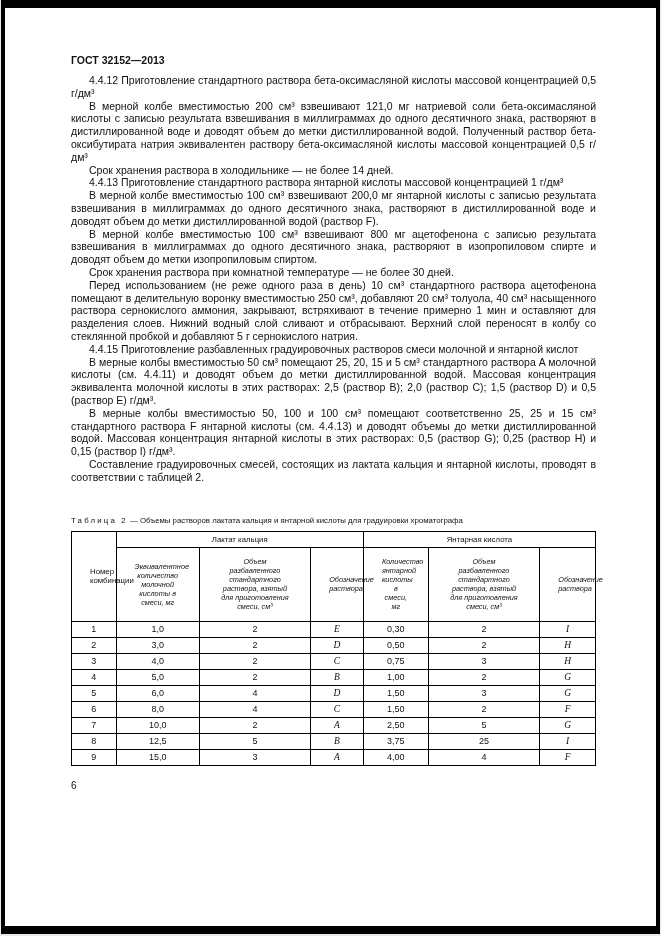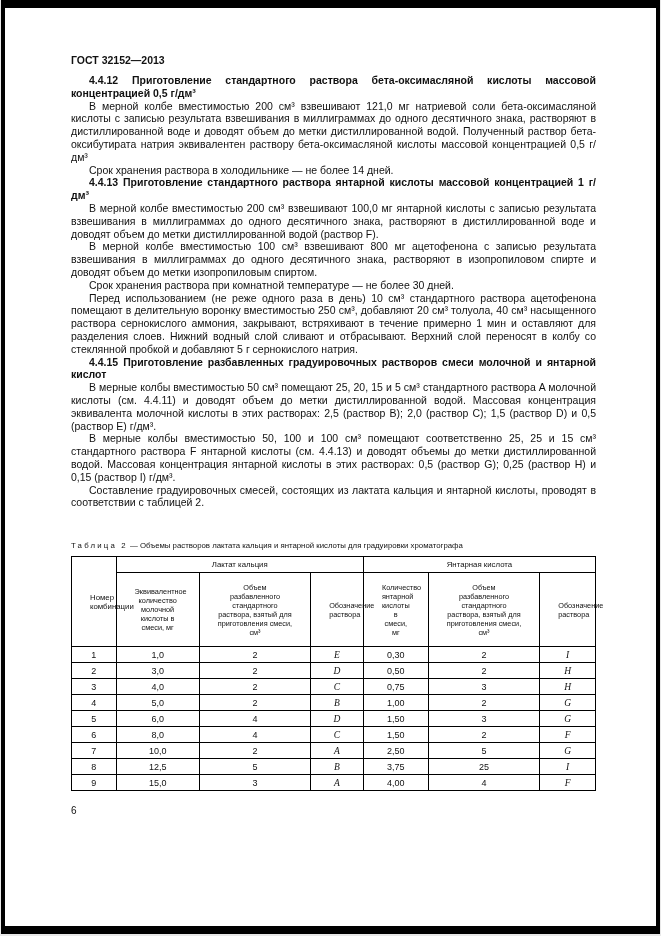--- a/index.html
+++ b/index.html
@@ -28,21 +28,21 @@
     font-weight:bold;
     font-size:10.5px;
     margin-bottom:8px;
   }
   .content p {
     font-size:10.5px;
     line-height:12.8px;
     text-align:justify;
     text-indent:18px;
   }
-  .content p.heading { font-weight:bold; }
+  .content p.heading { font-weight:normal; }
   .table-caption {
     margin-top:32px;
     font-size:7.8px;
     color:#111;
   }
   .cap-label { letter-spacing:2.2px; }
   table.cal-table {
     width:100%;
     border-collapse:collapse;
     table-layout:fixed;
@@ -56,21 +56,21 @@
   table.cal-table thead th {
     font-size:7.3px;
     line-height:9px;
     text-align:center;
     padding:3px 18px;
   }
   table.cal-table thead tr.group-row th {
     height:16px;
     font-size:7.8px;
   }
-  table.cal-table thead tr.head-row th { height:74px; }
+  table.cal-table thead tr.head-row th { height:74px;font-style:italic; }
   table.cal-table tbody td {
     font-size:9px;
     text-align:center;
     height:16px;
     padding:2px;
   }
   table.cal-table tbody td.sol {
     font-style:italic;
     font-family:"Liberation Serif", serif;
     font-size:9.5px;
@@ -91,21 +91,21 @@
     <div class="content">
 
         <p class="heading">4.4.12 Приготовление стандартного раствора бета-оксимасляной кислоты массовой концентрацией 0,5 г/дм³</p>
 
         <p class="body">В мерной колбе вместимостью 200 см³ взвешивают 121,0 мг натриевой соли бета-оксимасляной кислоты с записью результата взвешивания в миллиграммах до одного десятичного знака, растворяют в дистиллированной воде и доводят объем до метки дистиллированной водой. Полученный раствор бета-оксибутирата натрия эквивалентен раствору бета-оксимасляной кислоты массовой концентрацией 0,5 г/дм³</p>
 
         <p class="body">Срок хранения раствора в холодильнике — не более 14 дней.</p>
 
         <p class="heading">4.4.13 Приготовление стандартного раствора янтарной кислоты массовой концентрацией 1 г/дм³</p>
 
-        <p class="body">В мерной колбе вместимостью 200 см³ взвешивают 100,0 мг янтарной кислоты с записью результата взвешивания в миллиграммах до одного десятичного знака, растворяют в дистиллированной воде и доводят объем до метки дистиллированной водой (раствор F).</p>
+        <p class="body">В мерной колбе вместимостью 100 см³ взвешивают 200,0 мг янтарной кислоты с записью результата взвешивания в миллиграммах до одного десятичного знака, растворяют в дистиллированной воде и доводят объем до метки дистиллированной водой (раствор F).</p>
 
 
 
         <p class="body">В мерной колбе вместимостью 100 см³ взвешивают 800 мг ацетофенона с записью результата взвешивания в миллиграммах до одного десятичного знака, растворяют в изопропиловом спирте и доводят объем до метки изопропиловым спиртом.</p>
 
         <p class="body">Срок хранения раствора при комнатной температуре — не более 30 дней.</p>
 
         <p class="body">Перед использованием (не реже одного раза в день) 10 см³ стандартного раствора ацетофенона помещают в делительную воронку вместимостью 250 см³, добавляют 20 см³ толуола, 40 см³ насыщенного раствора сернокислого аммония, закрывают, встряхивают в течение примерно 1 мин и оставляют для разделения слоев. Нижний водный слой сливают и отбрасывают. Верхний слой переносят в колбу со стеклянной пробкой и добавляют 5 г сернокислого натрия.</p>
 
         <p class="heading">4.4.15 Приготовление разбавленных градуировочных растворов смеси молочной и янтарной кислот</p>

